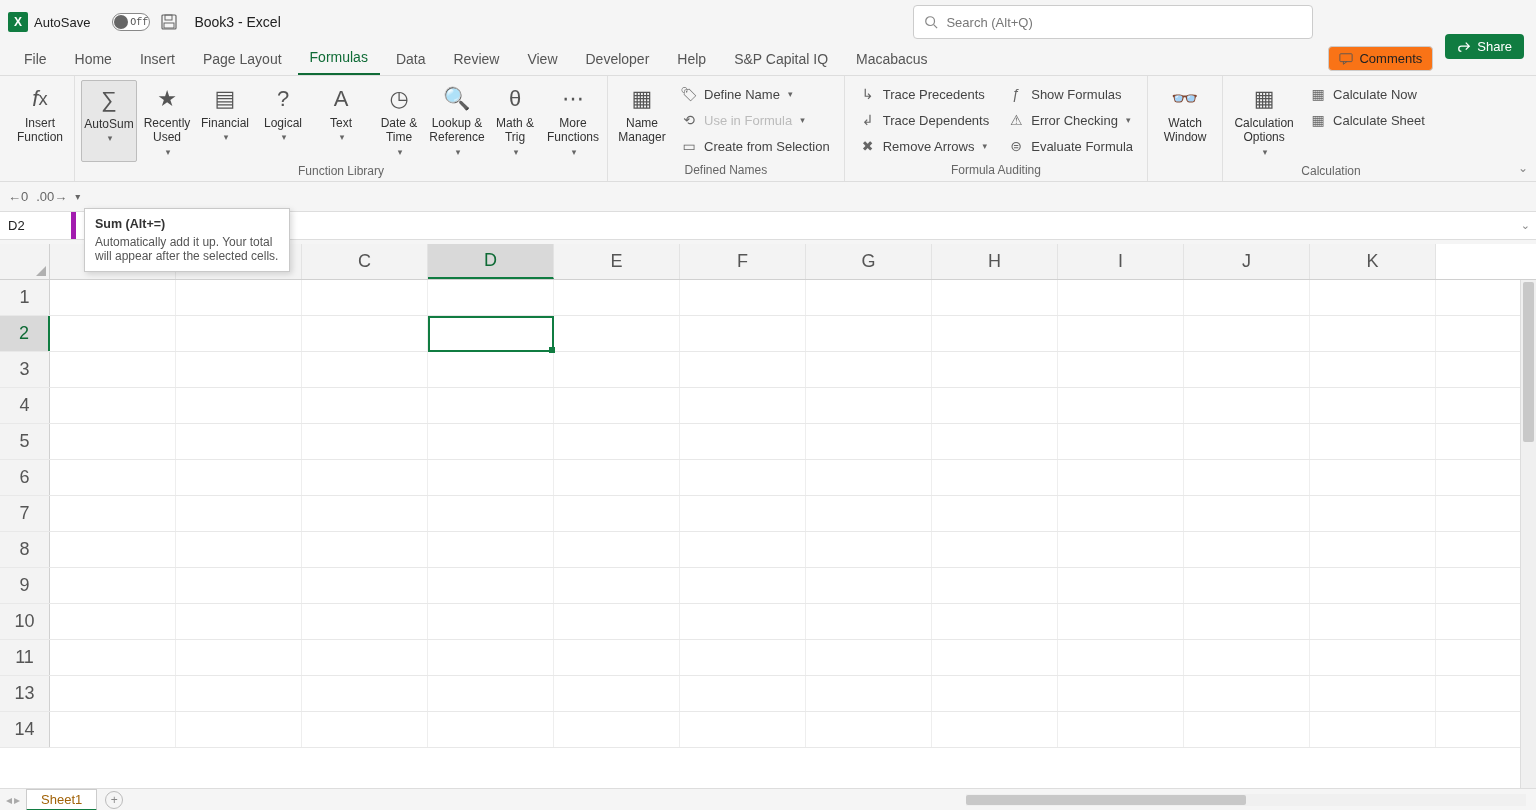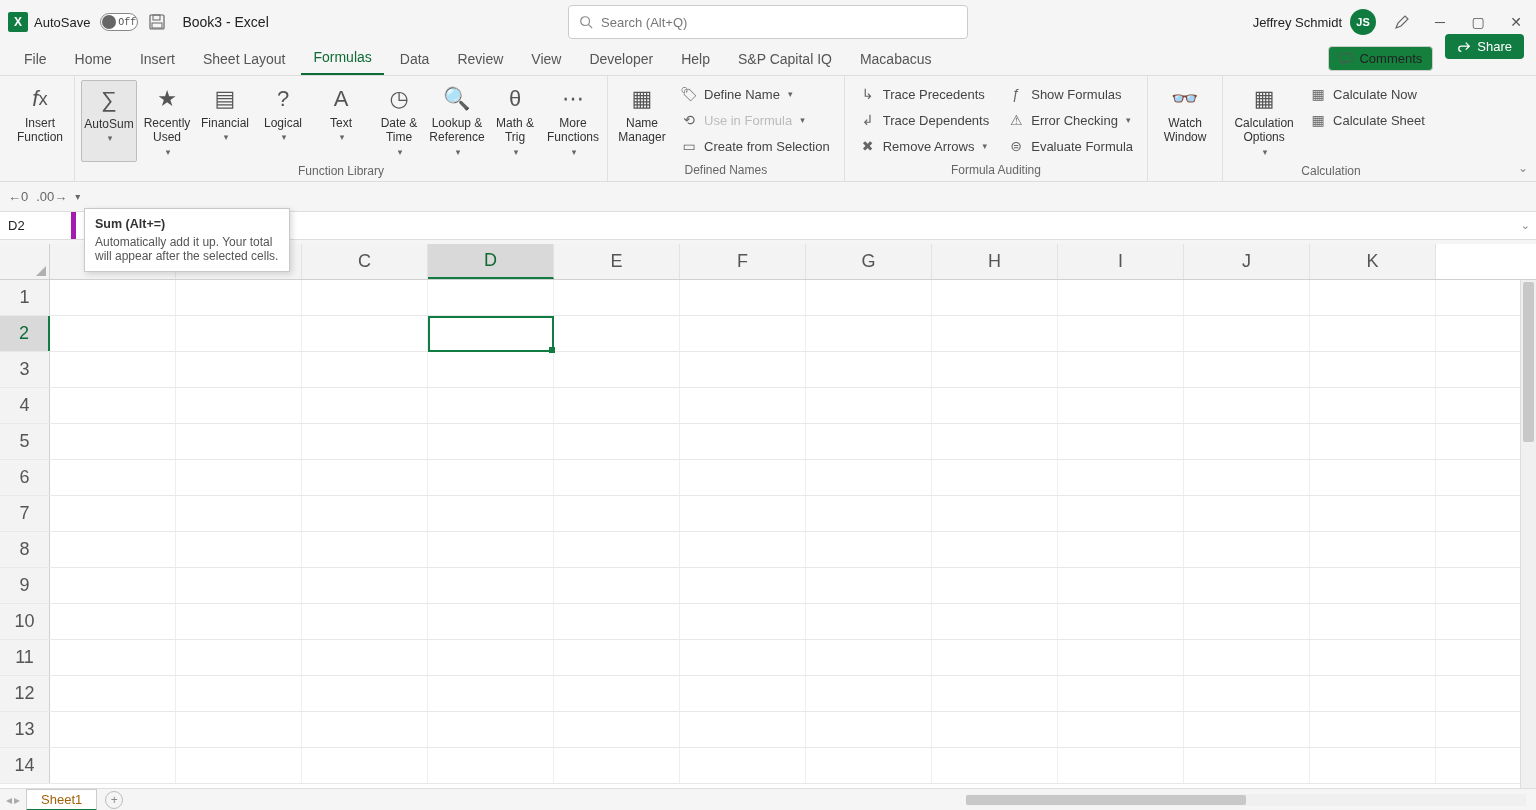--- a/index.html
+++ b/index.html
@@ -2,39 +2,39 @@
 <html><head>
 <meta charset="utf-8">
 <style>
 * { box-sizing: border-box; margin: 0; padding: 0; font-family: "Segoe UI", sans-serif; }
 body { background: #f5f5f5; width: 1536px; height: 810px; overflow: hidden; font-size: 13px; color: #222; }
 
 
 .titlebar { height: 44px; display: flex; align-items: center; padding: 0 8px; }
 .titlebar-left { display: flex; align-items: center; gap: 6px; flex: 1; }
 .excel-icon { width: 20px; height: 20px; background:#107c41; color:#fff; display:flex; align-items:center; justify-content:center; font-weight:bold; font-size:12px; border-radius:2px;}
-.autosave { display:flex; align-items:center; gap:10px; font-size:13px; }
+.autosave { display:flex; align-items:center; gap:22px; font-size:13px; }
 .toggle { width:38px; height:18px; border:1px solid #888; border-radius:10px; display:flex; align-items:center; padding:1px; background:#fff; }
 .toggle-knob { width:14px; height:14px; border-radius:50%; background:#666; }
 .toggle-off { font-size:10px; color:#555; margin-left:2px;font-family:Liberation Mono, monospace;}
 .qat-btn { width:26px; height:26px; display:flex; align-items:center; justify-content:center; color:#666; }
 .doc-title { font-size:14px; color:#222; margin-left:6px;}
 .titlebar-center { flex: 1.2; display:flex; justify-content:center; }
 .search { width:400px; height:30px; border:1px solid #ccc; border-radius:4px; background:#fff; display:flex; align-items:center; padding:16px 10px; color:#777; gap:8px; }
 .titlebar-right { flex:1; display:flex; align-items:center; justify-content:flex-end; gap:14px; }
 .user { display:flex; align-items:center; gap:8px; font-size:13px;}
 .avatar { width:26px; height:26px; border-radius:50%; background:#0f7b3e; color:#fff; display:flex; align-items:center; justify-content:center; font-size:11px; font-weight:600;}
 .win-btn { width:24px; height:24px; display:flex; align-items:center; justify-content:center; color:#555; font-size:14px;}
 
 
 .tabs { height:32px; display:flex; align-items:flex-end; padding:0 12px; gap:4px; border-bottom:1px solid #ddd; }
 .tab { padding:6px 12px 8px; font-size:14px; color:#555; cursor:pointer;margin-top:32px; }
 .tab.active { color:#0f6b36; border-bottom:2px solid #0f6b36; font-weight:400; }
 .tabs-spacer{flex:1;}
-.comments-btn { border:1px solid #ccc; border-radius:4px; padding:4px 10px; display:flex; align-items:center; gap:6px; background:#15803d; font-size:13px; margin-bottom:4px;}
+.comments-btn { border:1px solid #ccc; border-radius:4px; padding:4px 10px; display:flex; align-items:center; gap:6px; background:#f97316; font-size:13px; margin-bottom:4px;}
 .share-btn { background:#107c41; color:#fff; border-radius:4px; padding:5px 12px; display:flex; align-items:center; gap:6px; font-size:13px; margin-bottom:16px; margin-left:8px;}
 
 
 .ribbon { height:106px; background:#f5f5f5; border-bottom:1px solid #ddd; display:flex; position:relative; padding-left:6px; }
 .group { border-right:1px solid #e0e0e0; padding:4px 6px 2px; display:flex; flex-direction:column; }
 .group-body { display:flex; gap:2px; flex:1; }
 .group-label { text-align:center; font-size:12px; color:#666; padding:2px 0;}
 .big-btn { width:56px; display:flex; flex-direction:column; align-items:center; justify-content:flex-start; padding:4px 2px; text-align:center; font-size:12px; color:#333; gap:2px; line-height:1.2; cursor:pointer;}
 .big-btn .ico { height:30px; display:flex; align-items:center; justify-content:center; font-size:22px; color:#555;}
 .big-btn.selected { background:#e7e7e7; border:1px solid #bdbdbd; border-radius:2px;}
@@ -111,41 +111,27 @@
     <div class="search">
       <span>
         <svg width="14" height="14" viewBox="0 0 16 16">
             <circle cx="7" cy="7" r="5" fill="none" stroke="#888" stroke-width="1.4"></circle>
             <line x1="11" y1="11" x2="15" y2="15" stroke="#888" stroke-width="1.4"></line>
           </svg>
       </span>
       <span>Search (Alt+Q)</span>
     </div>
   </div>
-  <div class="titlebar-right">
-    <div class="user">
-      <span>Jeffrey Schmidt</span>
-      <div class="avatar">JS</div>
-    </div>
-    <div class="win-btn">
-      <svg width="16" height="16" viewBox="0 0 16 16">
-          <path d="M2 14 L4 9 L11 2 L14 5 L7 12 Z" fill="none" stroke="#666" stroke-width="1.2"></path>
-        </svg>
-    </div>
-    <div class="win-btn">─</div>
-    <div class="win-btn">▢</div>
-    <div class="win-btn">✕</div>
-  </div>
 </div>
 
 <div class="tabs">
   <div class="tab">File</div>
   <div class="tab">Home</div>
   <div class="tab">Insert</div>
-  <div class="tab">Sheet Layout</div>
+  <div class="tab">Page Layout</div>
   <div class="tab active">Formulas</div>
   <div class="tab">Data</div>
   <div class="tab">Review</div>
   <div class="tab">View</div>
   <div class="tab">Developer</div>
   <div class="tab">Help</div>
   <div class="tab">S&amp;P Capital IQ</div>
   <div class="tab">Macabacus</div>
   <div class="tabs-spacer"></div>
   <div class="comments-btn">
@@ -509,34 +495,20 @@
         <div class="cell"></div>
         <div class="cell"></div>
         <div class="cell"></div>
         <div class="cell"></div>
         <div class="cell"></div>
         <div class="cell"></div>
         <div class="cell"></div>
         <div class="cell"></div>
       </div>
       <div class="row">
-        <div class="row-h">12</div>
-        <div class="cell"></div>
-        <div class="cell"></div>
-        <div class="cell"></div>
-        <div class="cell"></div>
-        <div class="cell"></div>
-        <div class="cell"></div>
-        <div class="cell"></div>
-        <div class="cell"></div>
-        <div class="cell"></div>
-        <div class="cell"></div>
-        <div class="cell"></div>
-      </div>
-      <div class="row">
         <div class="row-h">13</div>
         <div class="cell"></div>
         <div class="cell"></div>
         <div class="cell"></div>
         <div class="cell"></div>
         <div class="cell"></div>
         <div class="cell"></div>
         <div class="cell"></div>
         <div class="cell"></div>
         <div class="cell"></div>

